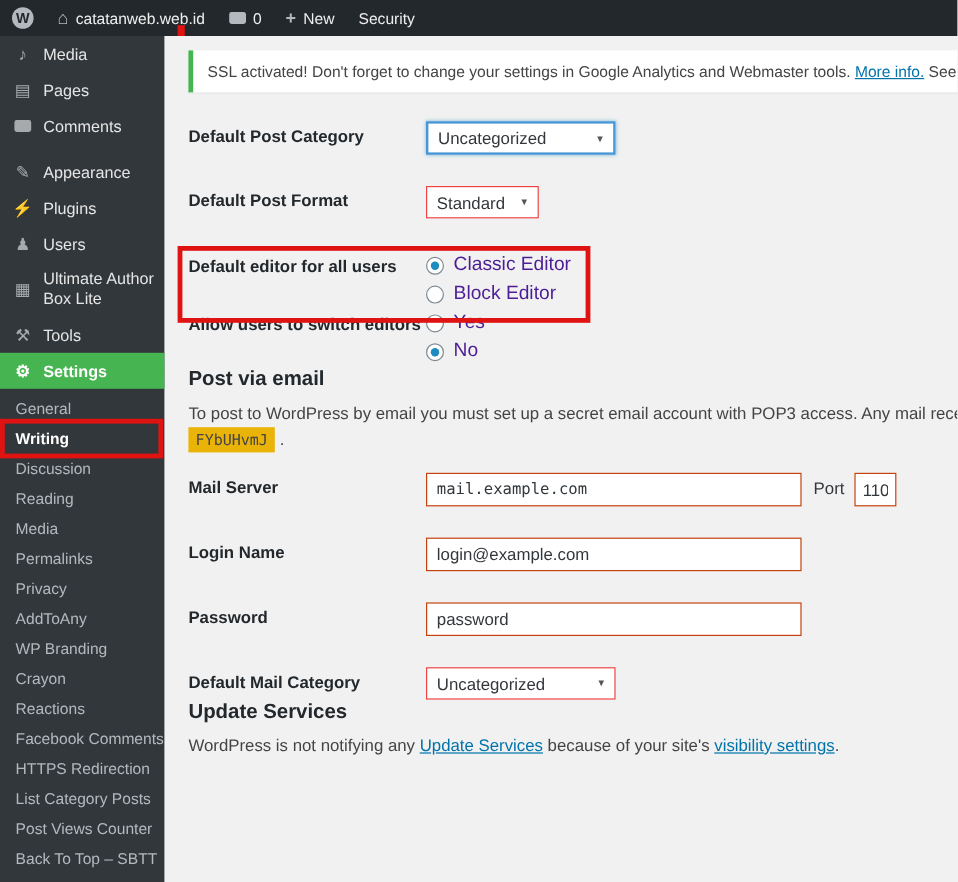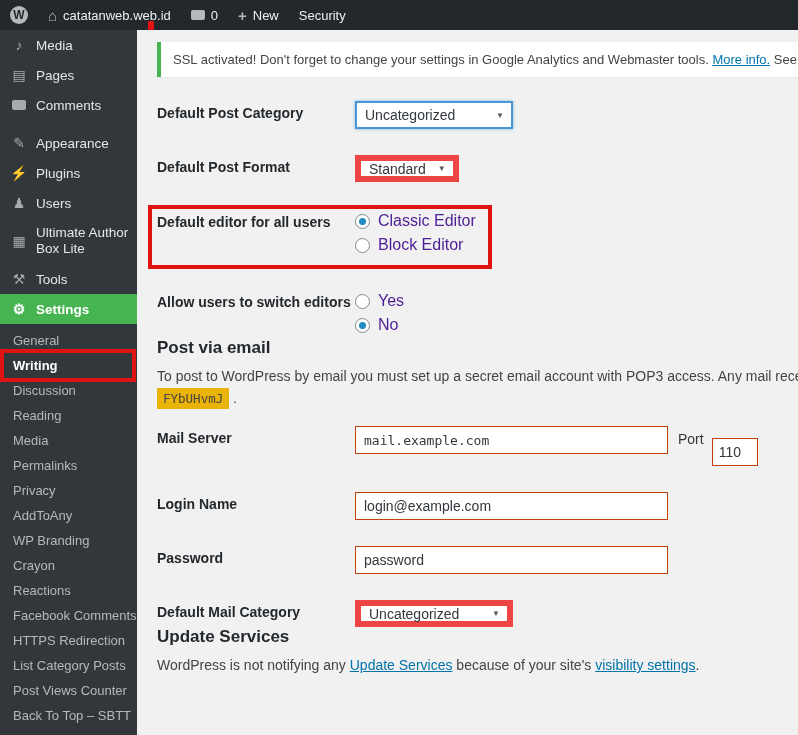--- a/index.html
+++ b/index.html
@@ -41,34 +41,34 @@
 
   
   .content { position:absolute; left:137px; top:30px; right:0; bottom:0; background:#f1f1f1;
     padding-left:20px; overflow:hidden; color:#444; }
   .notice { margin-top:12px; width:700px; background:#fff; border-left:4px solid var(--green);
     box-shadow:0 1px 1px rgba(0,0,0,.04); padding:10px 12px; font-size:13px; color:#444; white-space:nowrap; }
   .link { color:var(--blue); text-decoration:underline; cursor:pointer; }
 
   .row { display:flex; align-items:flex-start; }
   .th { width:198px; min-width:198px; font-size:14px; font-weight:bold; color:#23282d; padding-top:4px; }
-  .mt24{margin-top:24px;} .mt26{margin-top:26px;} .mt28{margin-top:28px;} .mt32{margin-top:32px;}
+  .mt24{margin-top:24px;} .mt26{margin-top:26px;} .mt28{margin-top:28px;} .mt32{}
   .mt20{margin-top:20px;} .mt10{margin-top:10px;}
 
   .select { display:inline-flex; align-items:center; justify-content:space-between; background:#fff;
-    border:6px solid #ef4444; height:27px; padding:0 7px 0 8px; font-size:14px; color:#32373c; cursor:pointer; }
+    border:1px solid #ef4444; height:27px; padding:0 7px 0 8px; font-size:14px; color:#32373c; cursor:pointer; }
   .select .arrow { font-size:8px; color:#555; margin-left:12px; }
   .select.focused { border:2px solid var(--focus); box-shadow:0 0 3px rgba(30,140,190,.55); height:28px; }
   .w158 { width:158px; }
 
   .text-input { height:28px; border:1px solid #c2410c; background:#fff; padding:0 8px;
     font-size:14px; color:#32373c; width:313px; }
   .mono { font-family:"DejaVu Sans Mono", monospace; font-size:13px; }
   .port-label { font-size:14px; color:#32373c; margin:5px 8px 0 10px; }
-  .port-input { width:46px; padding:0 6px;margin-top:12px; }
+  .port-input { width:35px; padding:0 6px; }
 
   .radio-row { display:flex; align-items:center; height:22px; margin-bottom:2px; cursor:pointer; }
   .radio { width:15px; height:15px; min-width:15px; border:1px solid #7e8993; border-radius:50%;
     background:#fff; margin-right:8px; }
   .radio.checked::after { content:''; display:block; width:7px; height:7px; margin:3px;
     border-radius:50%; background:var(--radio); }
   .radio-label { font-size:16px; color:#4c1d95; }
 
   h2.section { margin:0; font-size:17px; font-weight:bold; color:#23282d; }
   .para { font-size:14px; color:#444; }

